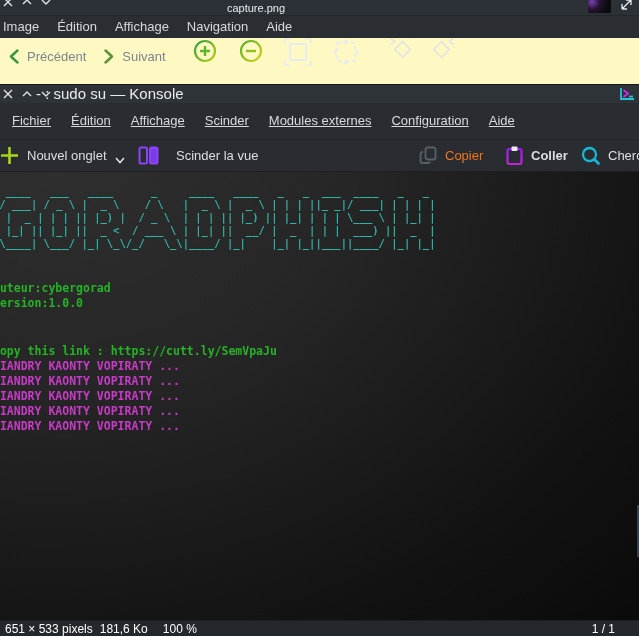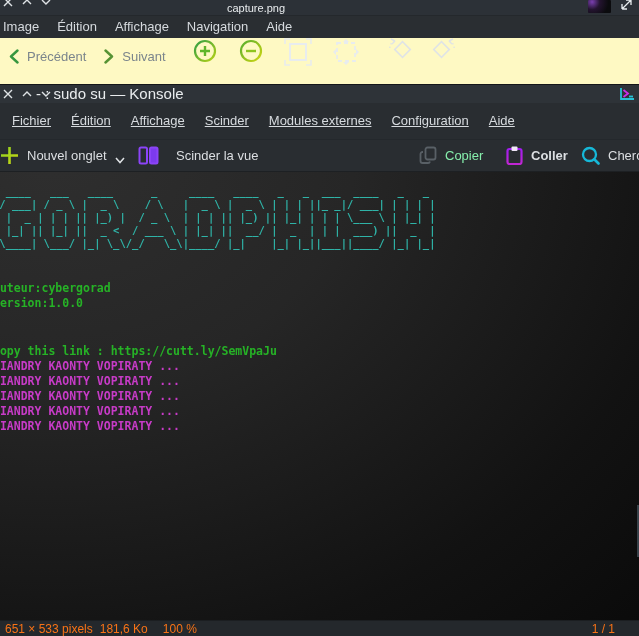--- a/index.html
+++ b/index.html
@@ -56,21 +56,21 @@
     position:absolute; left:0; top:18px; width:639px; height:36px; background:#292d31;
     display:flex; align-items:center; padding-left:2px;
   }
   .k-menubar .menu-item { padding:0 10px; font-size:13px;text-decoration:underline; }
   .k-toolbar {
     position:absolute; left:0; top:54px; width:639px; height:33px; background:#292d31;
     border-top:1px solid #24282c; border-bottom:1px solid #1d2023; overflow:hidden;
   }
   .k-toolbar .tbtn { position:absolute; top:0; height:31px; gap:8px; padding:0; }
   .k-lbl { font-size:13px; color:#dcdfe2; white-space:nowrap; }
-  .k-lbl.dis { color:#86efac; }
+  .k-lbl.dis { color:#f97316; }
 
   
   .k-terminal {
     position:absolute; left:0; top:87px; width:639px; height:448px; overflow:hidden;
     background:radial-gradient(ellipse 950px 760px at 8% -6%, #2f2f2f 0%, #262626 32%, #121212 68%, #060606 100%);
     font-family:"DejaVu Sans Mono", monospace;
     font-weight:bold;
   }
   .term-inner { position:relative; margin-left:-7px; }
   .ascii-banner {
@@ -81,21 +81,21 @@
   .green { color:#26b226; }
   .magenta { color:#c73bc7; }
   .author-block { margin-top:31px; }
   .link-block { margin-top:33px; }
   .edge-sliver { position:absolute; right:0; top:333px; width:2px; height:52px; background:#4a5864; opacity:.7; }
 
   
   .gv-statusbar {
     position:absolute; left:0; top:620px; width:639px; height:16px;
     background:#24282c; border-top:1px solid #1b1e21;
-    display:flex; align-items:center; font-size:12px; color:#f97316;gap:16px;
+    display:flex; align-items:center; font-size:12px; color:#ffffff;gap:16px;
   }
   .gv-statusbar .left { display:flex; gap:0; margin-left:5px; }
   .gv-statusbar .left span { white-space:pre; }
   .sb-size { margin-left:7px; }
   .sb-zoom { margin-left:15px; }
   .sb-index { margin-left:auto; margin-right:24px; }
   svg { display:block; }
 </style>
 </head>
 <body>

